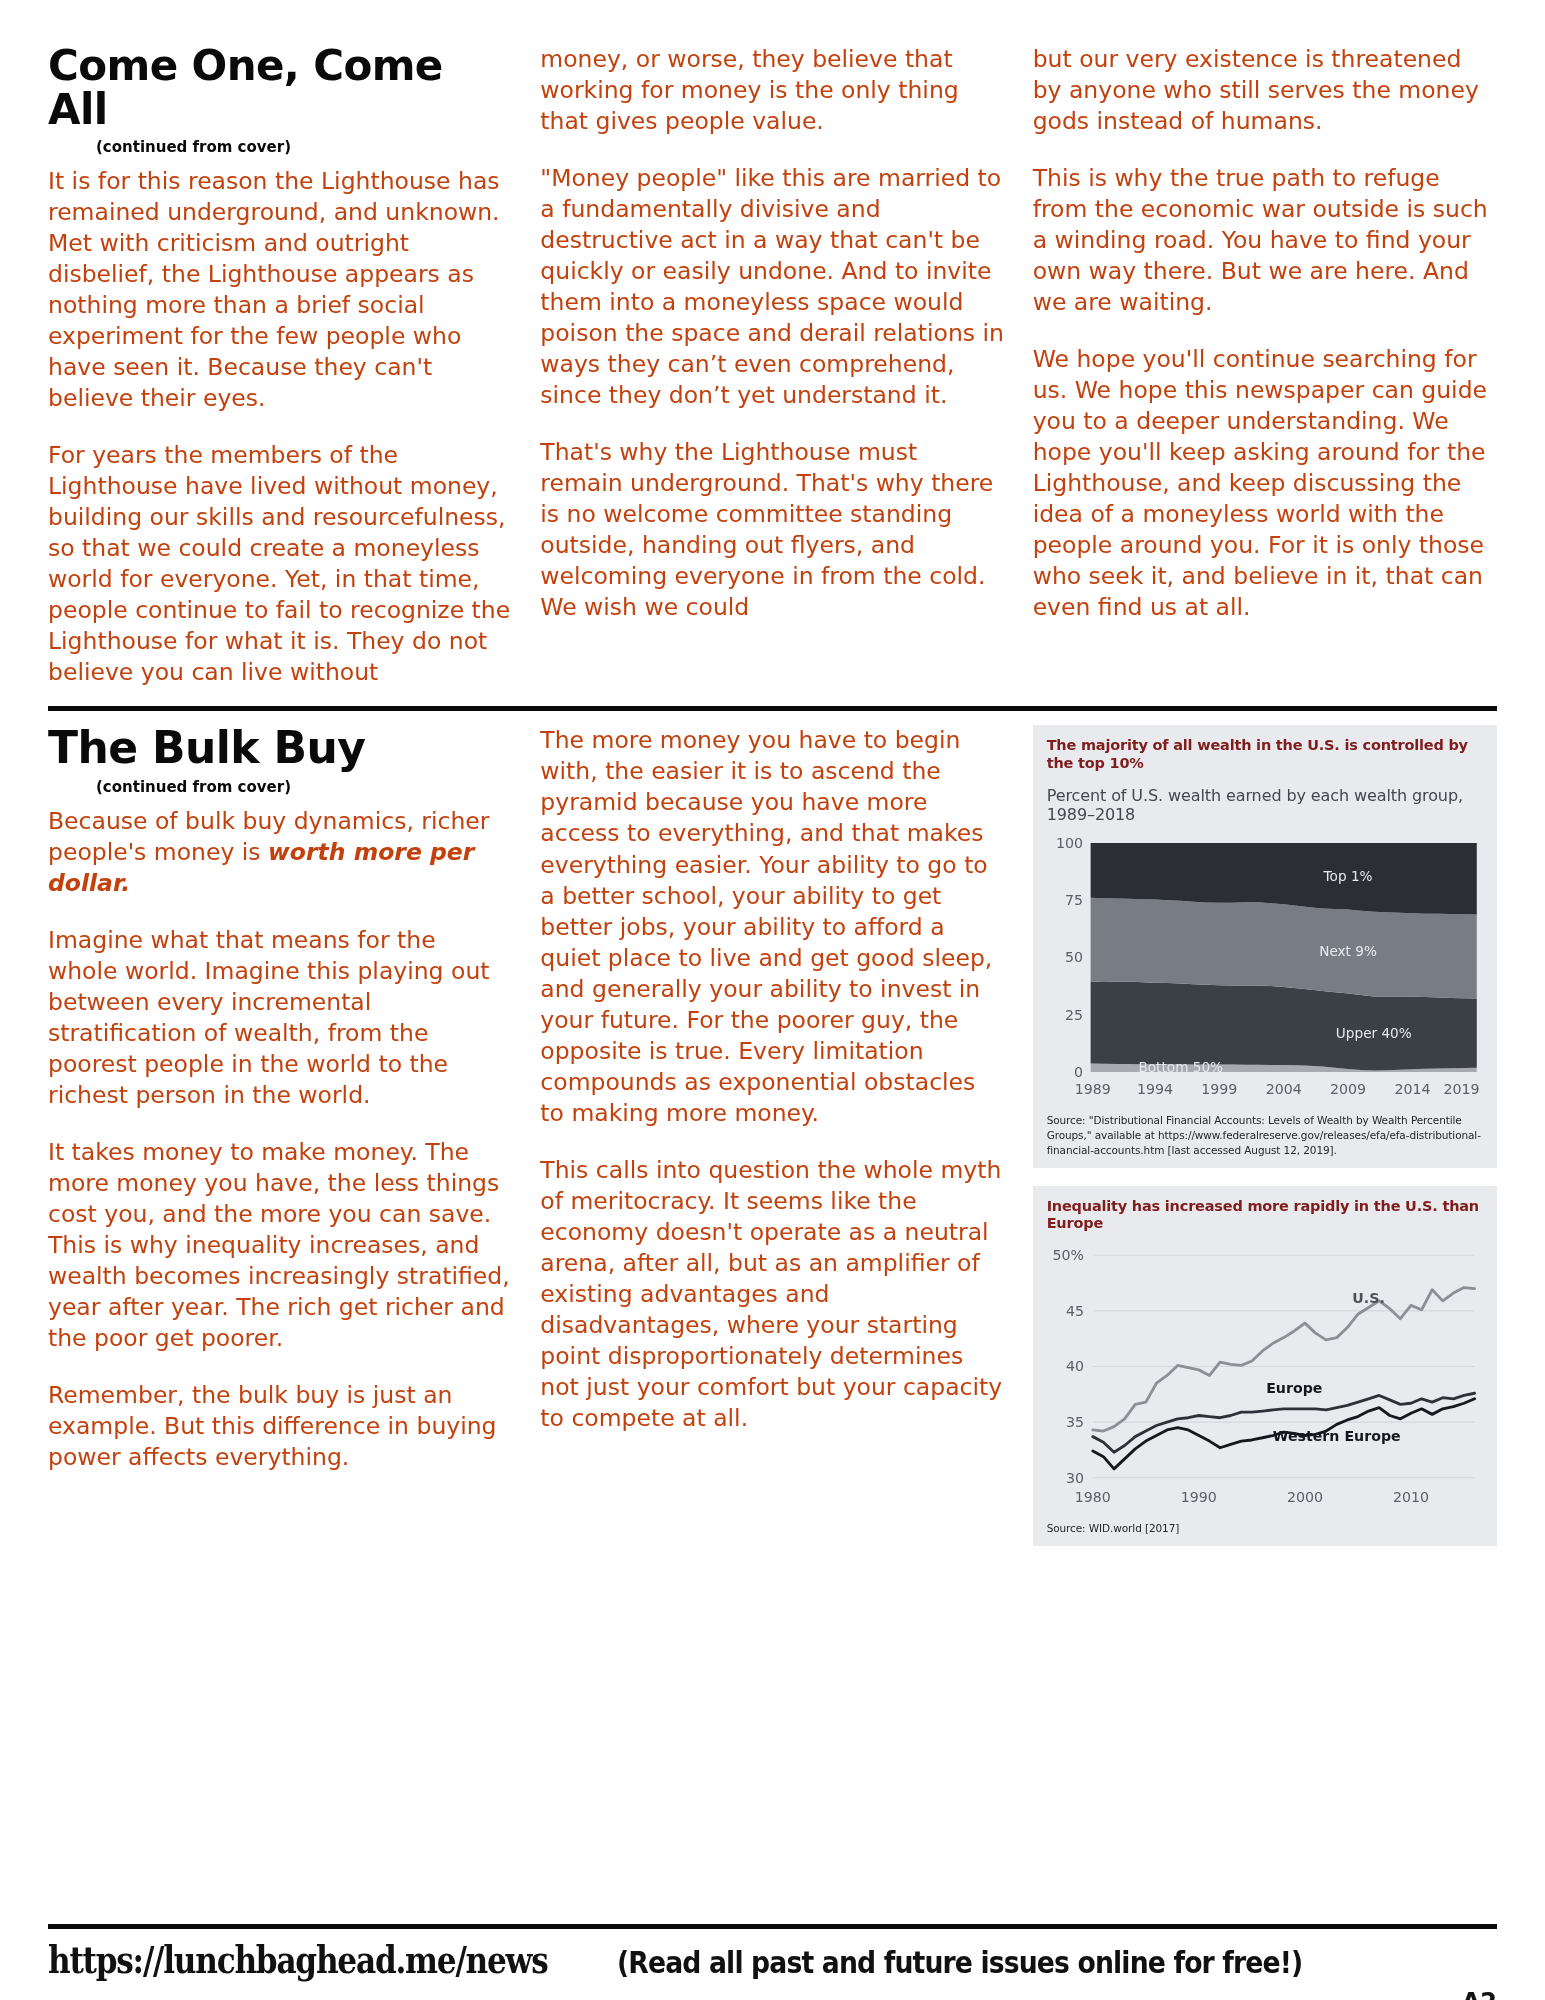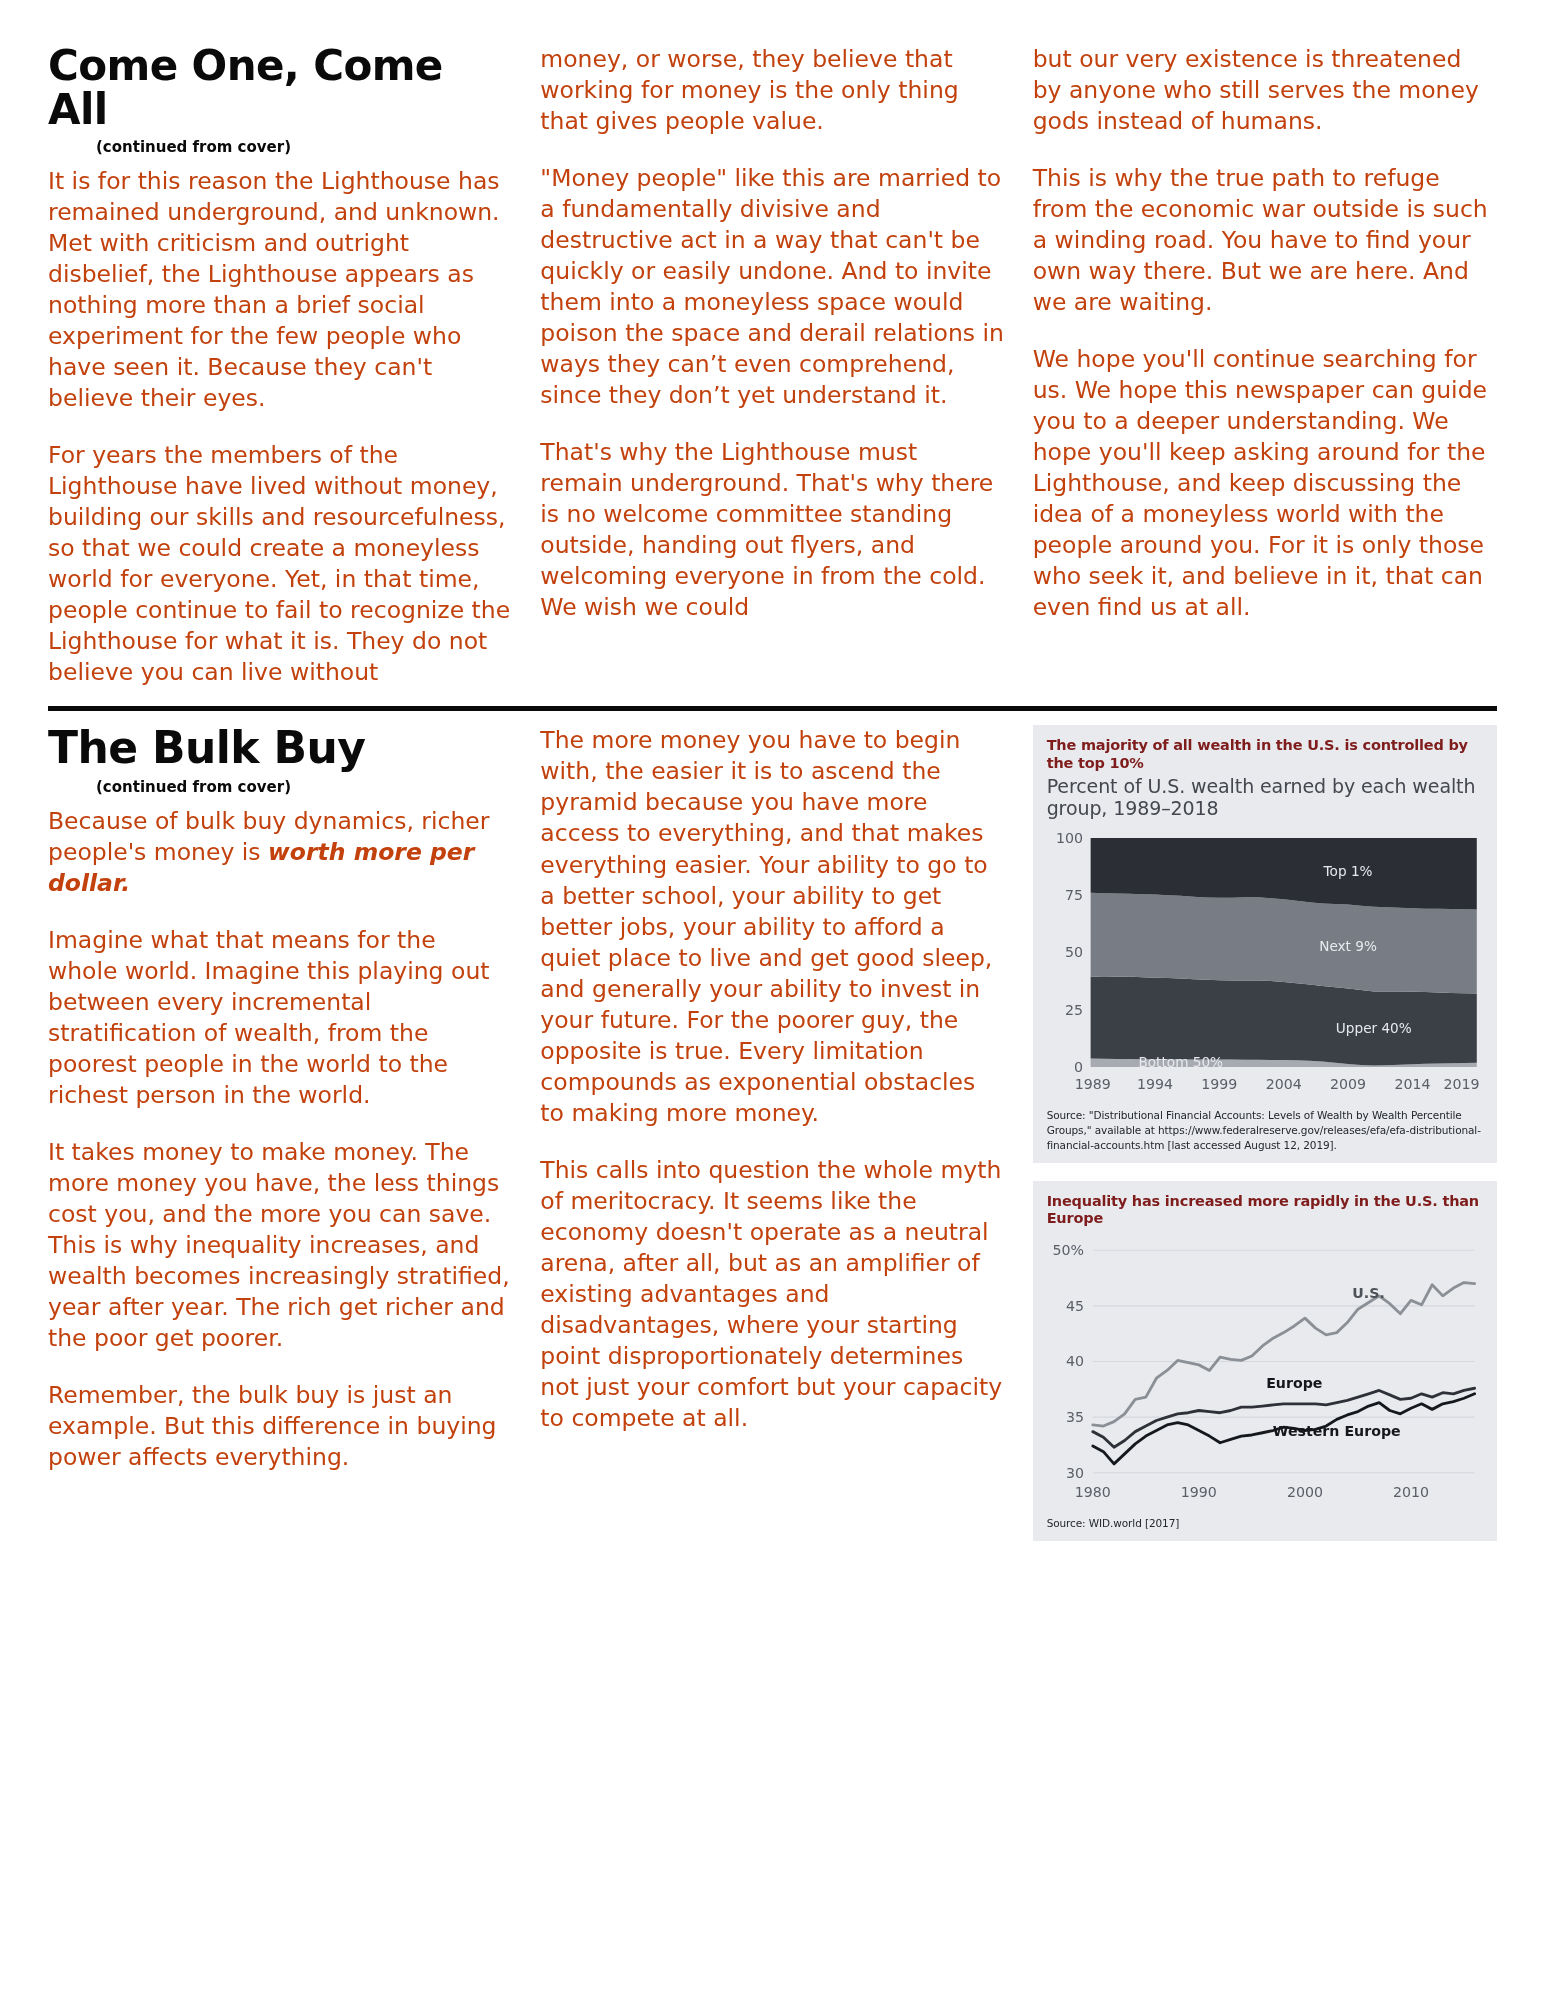--- a/index.html
+++ b/index.html
@@ -69,23 +69,23 @@
     margin-bottom: 18px;
   }
   .chart-title {
     font-weight: 700;
     font-size: 14.5px;
     color: #7f1d1d;
     letter-spacing: -0.2px;
     line-height: 1.2;
   }
   .chart-subtitle {
-    font-size: 19px;
+    font-size: 16px;
     color: #44474e;
-    margin-top: 3px;
+    margin-top: 14px;
     letter-spacing: -0.1px;
   }
   .chart-source {
     font-size: 10.5px;
     color: #23262c;
     line-height: 1.42;
     margin-top: 8px;
     letter-spacing: -0.1px;
     word-break: break-word;
   }
@@ -256,14 +256,22 @@
               <text x="226.72222222222223" y="140.48" text-anchor="middle" class="sv-lab-dark">Europe</text>
               <text x="265.6111111111111" y="184.34000000000003" text-anchor="middle" class="sv-lab-dark">Western Europe</text>
             </svg>
         </div>
         <div class="chart-source">Source: WID.world [2017]</div>
       </div>
 
     </div>
   </div>
 
+  <div class="footer-wrap">
+    <hr class="footer-rule">
+    <div class="footer-line">
+      <span class="footer-url">https://lunchbaghead.me/news</span>
+      <span class="footer-note">(Read all past and future issues online for free!)</span>
+    </div>
+    <div class="page-num">A2</div>
+  </div>
 
 </div>
 
 </body></html>

